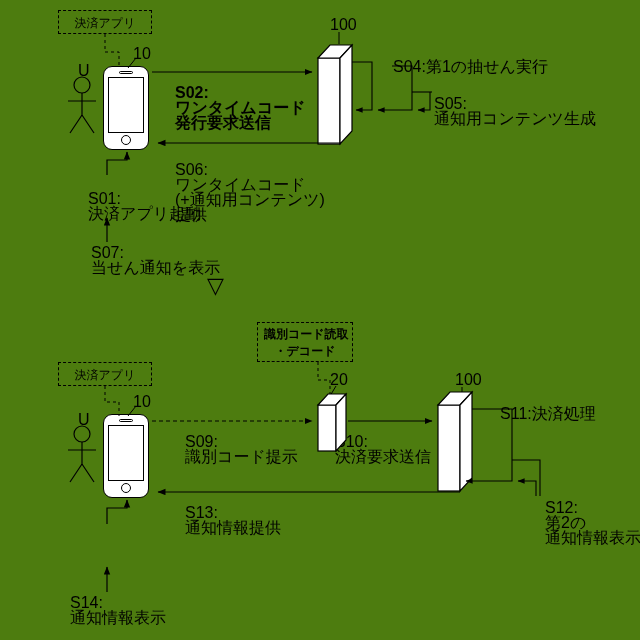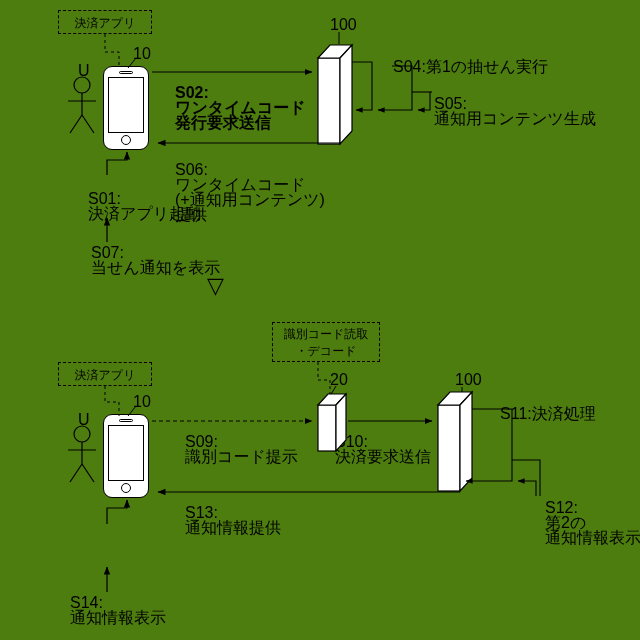--- a/index.html
+++ b/index.html
@@ -112,21 +112,21 @@
 ワンタイムコード
 (+通知用コンテンツ)
 提供</div>
   <div class="lbl" style="left:88px; top:191px;">S01:
 決済アプリ起動</div>
   <div class="lbl" style="left:70px; top:245px;margin-left:21px;">S07:
 当せん通知を表示</div>
 
   <div class="lbl" style="left:207px; top:278px; font-size:22px;">▽</div>
 
-  <div class="dashbox" style="left:272px; top:322px; width:108px; height:40px; line-height:17px; padding-top:3px;">識別コード読取
+  <div class="dashbox" style="left:257px; top:322px; width:96px; height:40px; line-height:17px; padding-top:3px;font-weight:bold;">識別コード読取
 ・デコード</div>
 
   <div class="dashbox" style="left:58px; top:362px; width:94px; height:24px; line-height:18px;">決済アプリ</div>
 
   <div class="lbl" style="left:330px; top:372px;">20</div>
   <div class="lbl" style="left:133px; top:394px;">10</div>
   <div class="lbl" style="left:455px; top:372px;">100</div>
 
   <div class="lbl" style="left:78px; top:412px;">U</div>
 

